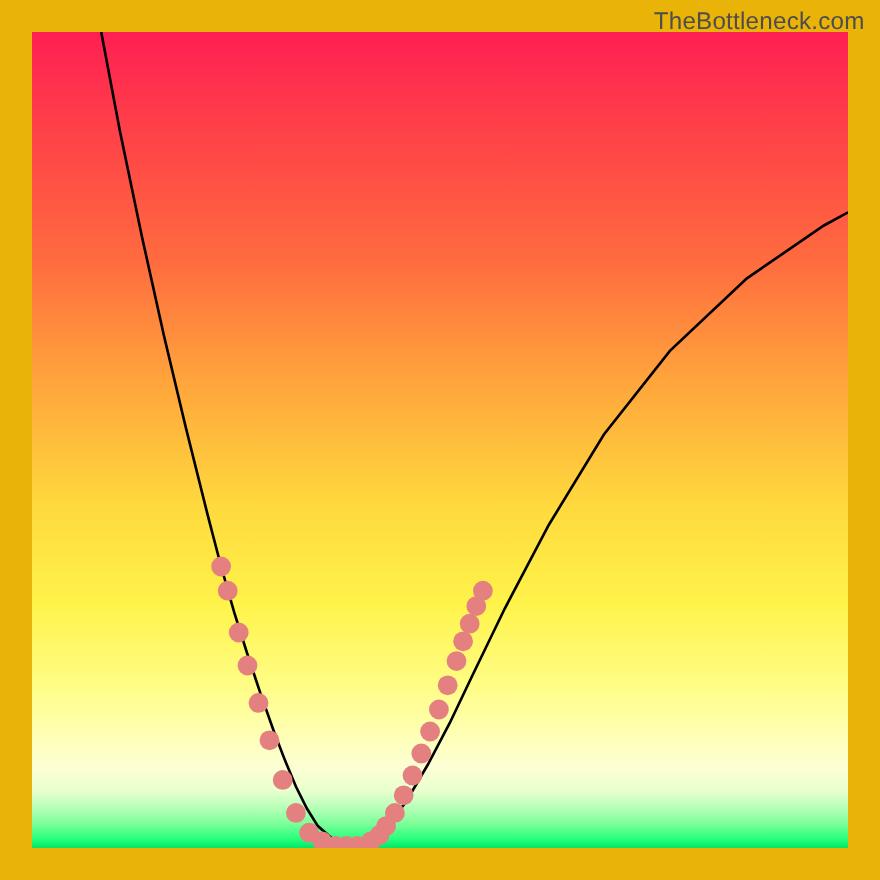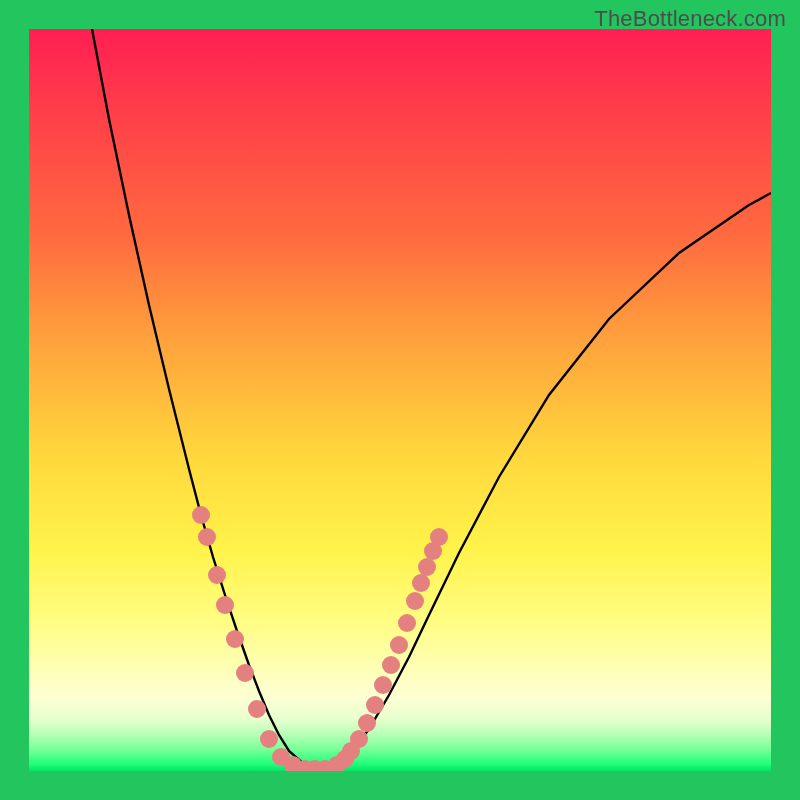--- a/index.html
+++ b/index.html
@@ -7,21 +7,21 @@
     padding: 0;
     width: 800px;
     height: 800px;
     overflow: hidden;
     background: #000;
     font-family: Arial, Helvetica, sans-serif;
   }
   .frame {
     position: absolute;
     inset: 0;
-    background: #22c55e;
+    background: #eab308;
   }
   .plot-area {
     position: absolute;
     left: 29px;
     top: 29px;
     width: 742px;
     height: 742px;
     overflow: hidden;
   }
   .gradient {

